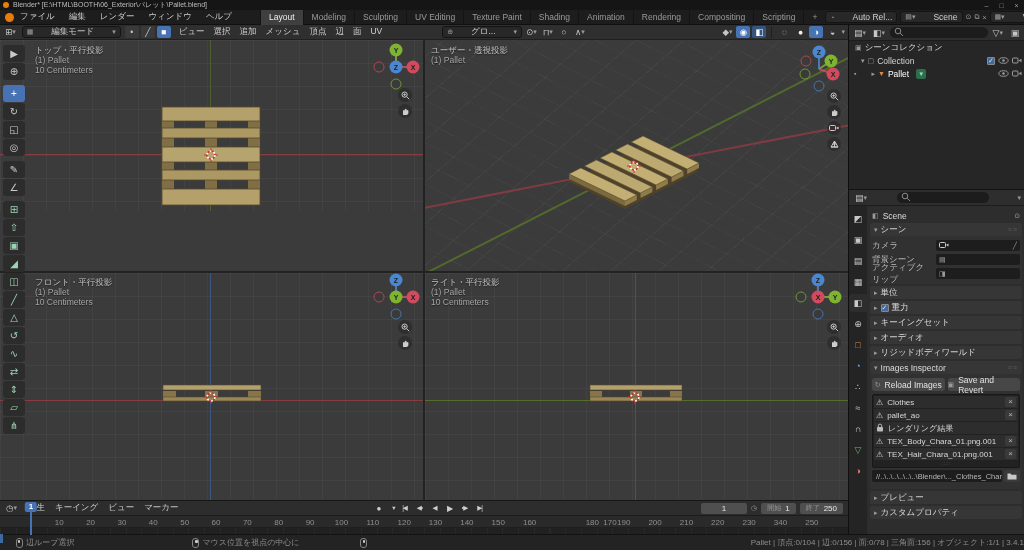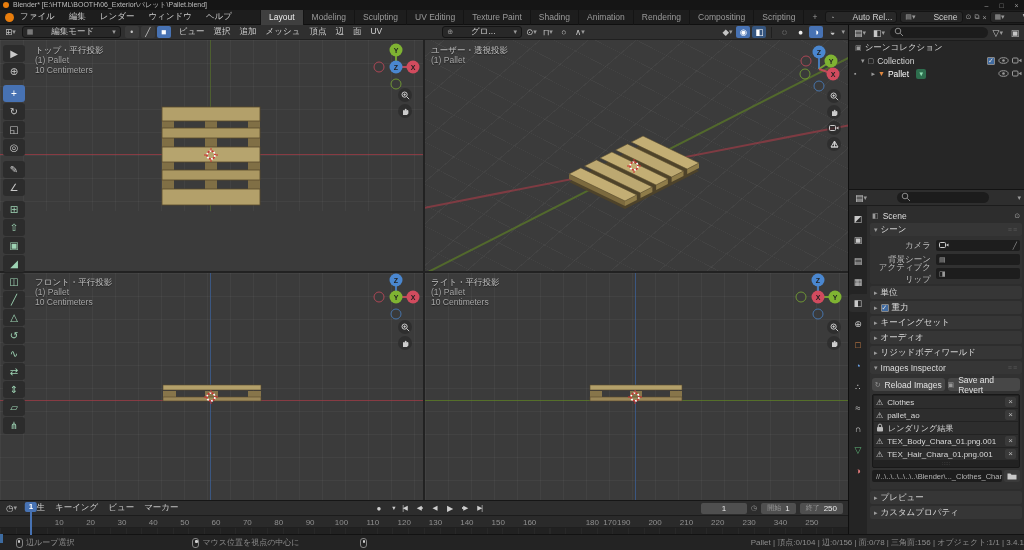--- a/index.html
+++ b/index.html
@@ -75,21 +75,21 @@
 #phead{height:16px;background:#2e2e2e;border-bottom:1px solid #1c1c1c;display:flex;align-items:center;gap:4px;padding:0 4px}
 #ptabs{position:absolute;left:0;top:16px;width:18px;height:328px;background:#242424}
 #ptabs .ptab{position:absolute;left:0;width:18px;height:18px;display:flex;align-items:center;justify-content:center;font-size:9px}
 #ptabs .ptab.active{background:#2d2d2d;border-radius:3px 0 0 3px}
 #pcontent{position:absolute;left:18px;top:16px;width:158px;height:328px;padding:2px 3px;overflow:hidden}
 #crumb{height:15px;display:flex;align-items:center;gap:4px;font-size:8.5px;color:#ddd;padding:0 2px}
 .panel{background:#363636;border-radius:2px;height:13px;display:flex;align-items:center;gap:3px;padding:0 4px;margin-bottom:2px;font-size:8.5px;color:#ddd}
 .panel .grip{margin-left:auto;color:#585858;font-size:7px;letter-spacing:1px}
 .pbody{background:#313131;border-radius:0 0 2px 2px;margin:-2px 0 2px 0;padding:3px 2px 3px 2px}
 .frow{height:13px;display:flex;align-items:center;margin-bottom:1px}
-.frow .flabel{width:64px;text-align:right;padding-right:5px;color:#bdbdbd;font-size:8.5px;flex:none}
+.frow .flabel{width:64px;text-align:left;padding-right:5px;color:#bdbdbd;font-size:8.5px;flex:none}
 .fval{flex:1;background:#1d1d1d;border-radius:2px;height:11px;display:flex;align-items:center;gap:3px;padding:0 3px;color:#bbb}
 .btn{flex:1;background:#474747;border-radius:3px;height:13px;display:flex;align-items:center;justify-content:center;gap:4px;font-size:8.5px;color:#e3e3e3}
 .ilist{background:#222;border:1px solid #181818;border-radius:2px;margin:3px 0 2px 0;padding:1px}
 .irow{height:12px;display:flex;align-items:center;gap:4px;font-size:8px;color:#d8d8d8;padding:0 2px;background:#2d2d2d;margin-bottom:1px}
 .irow .x{margin-left:auto;width:11px;height:10px;background:#3a3a3a;border-radius:2px;text-align:center;line-height:10px;color:#bbb;font-size:8px}
 .pathrow{display:flex;gap:2px;align-items:center;margin:2px 0 4px 0}
 .pathval{flex:1;background:#1d1d1d;border-radius:2px;height:12px;display:flex;align-items:center;padding:0 4px;color:#b5b5b5;font-size:7.5px;overflow:hidden;white-space:nowrap}
 .fbtn{width:16px;height:12px;background:#3a3a3a;border-radius:2px;display:flex;align-items:center;justify-content:center}
 
 #statusbar{position:absolute;left:0;top:534px;width:1024px;height:16px;background:#232323;border-top:1px solid #121212;display:flex;align-items:center;font-size:8px;color:#8d8d8d}

